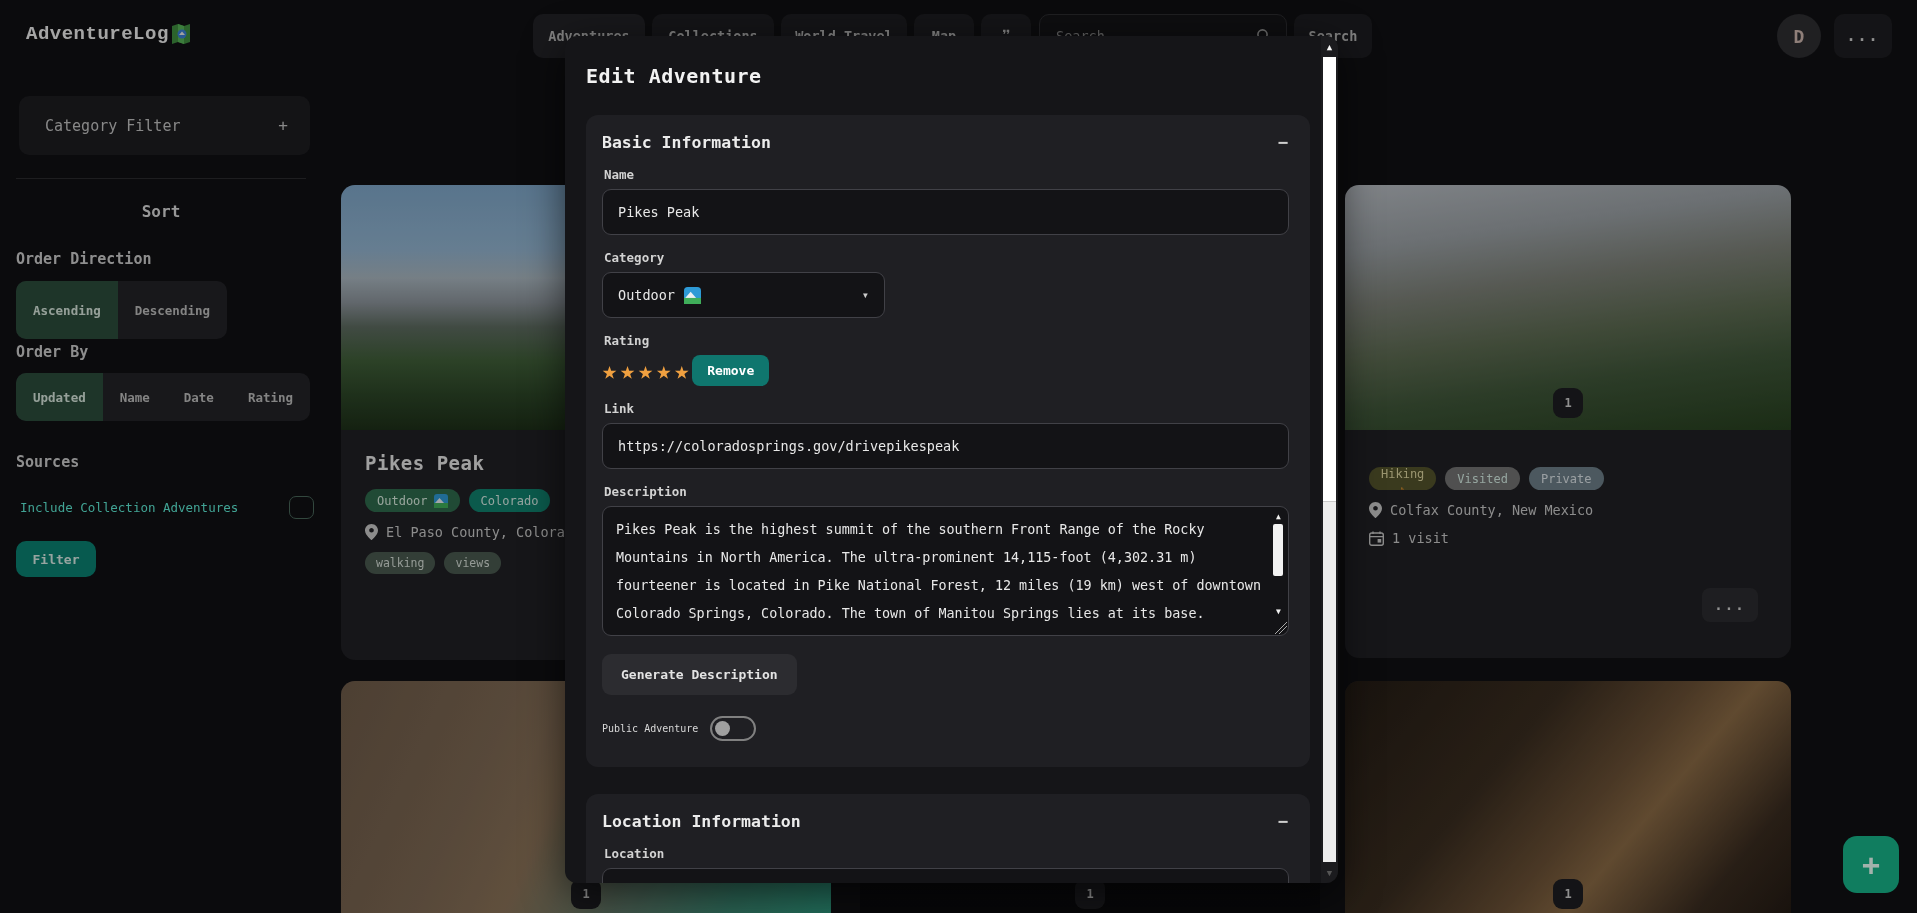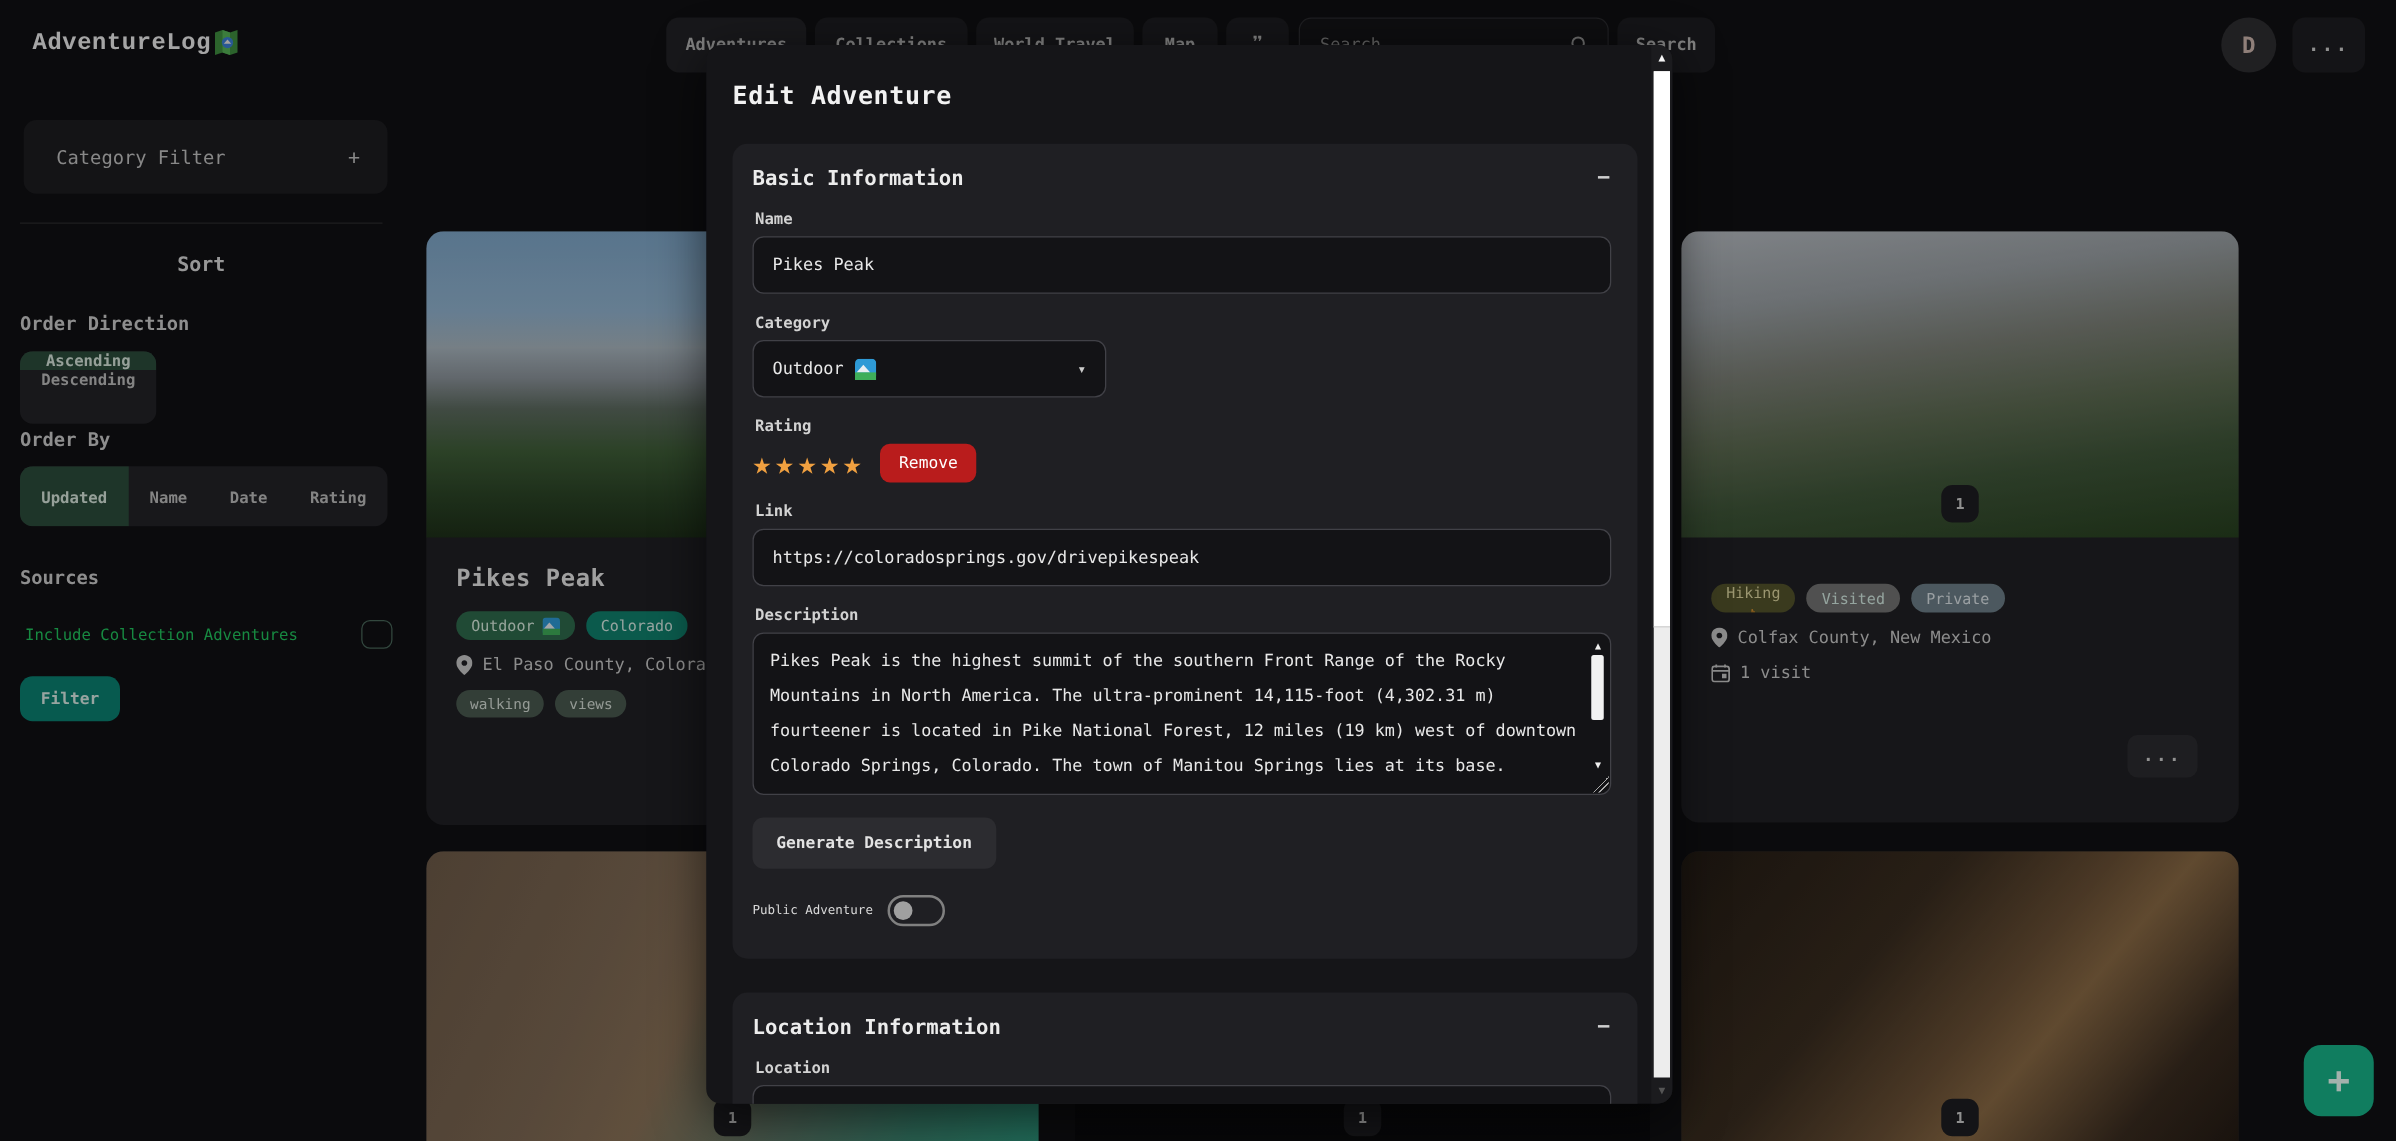--- a/index.html
+++ b/index.html
@@ -39,27 +39,27 @@
   .cat-filter .cf-label { margin-left:26px; font-size:15px; color:#c3c3c3; }
   .cat-filter .cf-plus { margin-left:auto; margin-right:22px; font-size:16px; color:#c3c3c3; }
   .side-divider { position:absolute; left:16px; top:106px; width:290px; height:1px; background:#2b2b2e; }
   .sort-title { position:absolute; left:0; top:130px; width:322px; text-align:center;
                 font-size:16px; font-weight:bold; color:#d8d8d8; }
   .side-label { position:absolute; left:16px; font-size:15px; font-weight:bold; color:#cccccc; }
   .lbl-dir { top:178px; }
   .lbl-orderby { top:271px; }
   .lbl-sources { top:381px; }
   .btn-group { position:absolute; left:16px; display:flex; border-radius:10px; overflow:hidden; background:#232327; }
-  .grp-dir { top:209px; height:58px;flex-direction:column; }
+  .grp-dir { top:209px; height:58px; }
   .grp-orderby { top:301px; height:48px; }
   .seg-btn { border:none; background:transparent; color:#bdbdbd; font-family:inherit; font-size:12.5px;
              font-weight:bold; padding:0 17px; cursor:pointer; }
   .seg-btn.active { background:#2c4c3c; color:#d7e6dc; }
   .include-row { position:absolute; left:20px; top:424px; width:294px; display:flex; align-items:center; }
-  .include-row .inc-label { font-size:12.5px; color:#22c55e;text-align:right; }
+  .include-row .inc-label { font-size:12.5px; color:#5eead4;text-align:right; }
   .inc-checkbox { margin-left:auto; width:25px; height:23px; border:1.5px solid #49675a; border-radius:7px;
                   background:transparent; cursor:pointer; }
   .filter-btn { position:absolute; left:16px; top:469px; width:80px; height:36px; background:#0b8172;
                 border:none; border-radius:10px; color:#d9ebe5; font-family:inherit; font-size:13px;
                 font-weight:bold; cursor:pointer; }
 
   
   .card { position:absolute; background:#202024; border-radius:14px; overflow:hidden; }
   .card-img { width:100%; position:relative; }
   .img-pikes { height:245px; background:linear-gradient(180deg,#7fa7c9 0%,#92b4d0 26%,#a9b6bf 38%,#8c949b 48%,#5d6b60 58%,#3f5e38 72%,#2c4527 86%,#1e3019 100%); }
@@ -115,22 +115,22 @@
   .field-label { font-size:12.5px; font-weight:bold; color:#d2d2d2; margin:15px 2px 7px 2px; }
   .text-input { width:687px; height:46px; background:#131316; border:1px solid #414147; border-radius:9px;
                 color:#e8e8e8; font-family:inherit; font-size:13.5px; padding:0 15px; outline:none; }
   .select { position:relative; width:283px; height:46px; background:#131316; border:1px solid #414147;
             border-radius:9px; display:flex; align-items:center; gap:9px; padding:0 15px; font-size:13.5px;
             color:#e8e8e8; cursor:pointer; }
   .select .caret { position:absolute; right:15px; color:#cccccc; font-size:12px; }
   .caret::before { content:"\25BE"; }
   .rating-row { display:flex; align-items:center; margin-top:2px; }
   .stars { font-size:25px; letter-spacing:3px; color:#f0a040; line-height:1; }
-  .remove-btn { margin-left:12px; background:#b91c1c; border:none; border-radius:8px; color:#ffffff;
-                font-family:inherit; font-size:13px; font-weight:normal; padding:8px 15px; cursor:pointer; }
+  .remove-btn { margin-left:0; background:#0f766e; border:none; border-radius:8px; color:#ffffff;
+                font-family:inherit; font-size:13px; font-weight:bold; padding:8px 15px; cursor:pointer; }
   .textarea { position:relative; width:687px; height:130px; background:#131316; border:1px solid #414147;
               border-radius:9px; padding:9px 26px 9px 13px; }
   .textarea .ta-text { width:80ch; font-size:13.4px; line-height:28px; color:#e8e8e8; white-space:normal;
                        word-break:normal; }
   .ta-scroll { position:absolute; right:3px; top:3px; bottom:3px; width:13px; }
   .ta-arrow { position:absolute; left:2px; width:9px; color:#f0f0f0; font-size:8px; text-align:center; }
   .ta-up { top:2px; } .ta-up::before { content:"\25B2"; }
   .ta-down { bottom:16px; } .ta-down::before { content:"\25BC"; }
   .ta-thumb { position:absolute; left:1px; top:14px; width:10px; height:52px; background:#f2f2f2; border-radius:2px; }
   .ta-grip { position:absolute; right:1px; bottom:1px; width:13px; height:13px;

